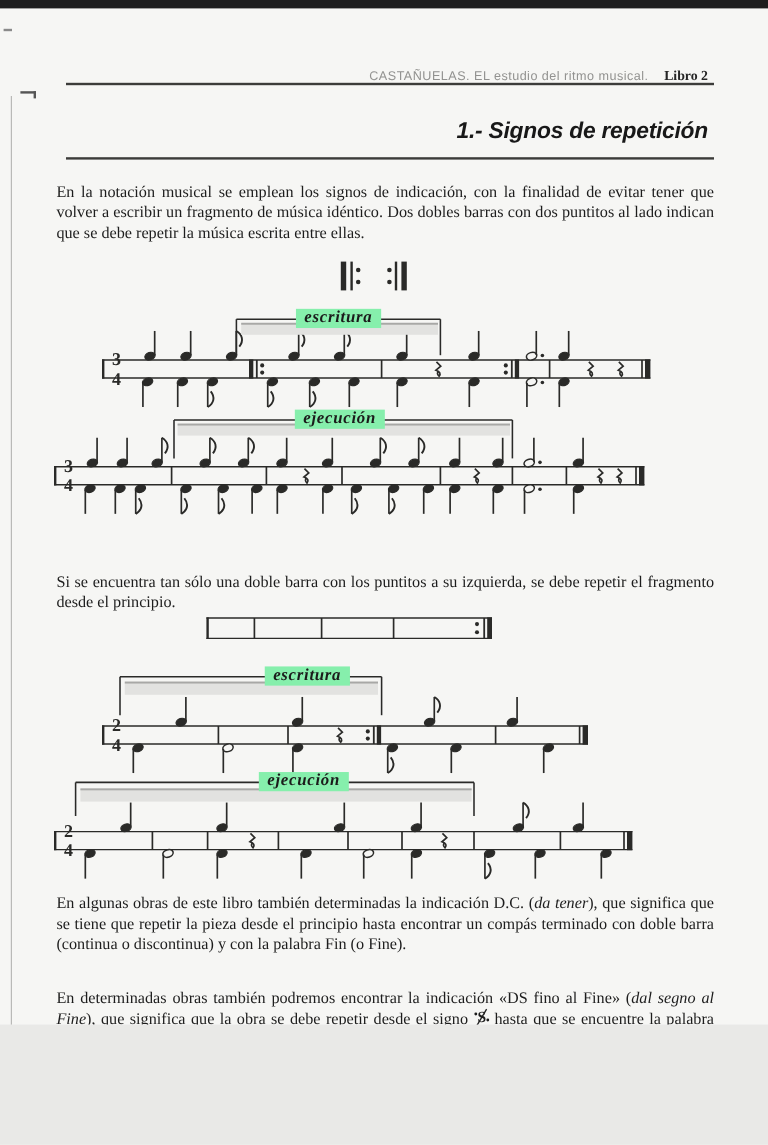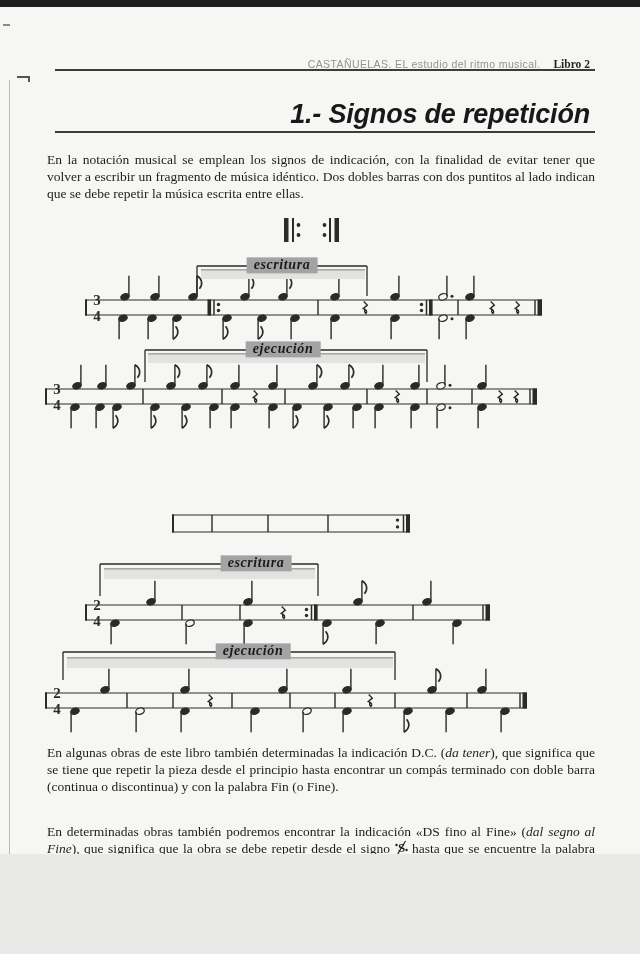--- a/index.html
+++ b/index.html
@@ -16,33 +16,33 @@
 
   .hdr{position:absolute;top:54px;right:50px;white-space:nowrap;}
   .hdr .book{font-family:"Liberation Sans","DejaVu Sans",sans-serif;font-size:10.5px;
     color:#929290;letter-spacing:.4px;}
   .hdr .vol{font-family:"Liberation Serif",serif;font-weight:bold;font-size:11.5px;
     color:#262626;margin-left:9px;}
   .rule{position:absolute;background:#3c3c3a;height:2px;}
   .rule.hdr-rule{left:55px;right:45px;top:69px;height:1.6px;}
   .title{position:absolute;top:99px;right:50px;margin:0;
     font-family:"Liberation Sans","DejaVu Sans",sans-serif;
-    font-weight:bold;font-style:italic;font-size:27px;letter-spacing:-.2px;color:#181818;}
+    font-weight:bold;font-style:italic;font-size:19px;letter-spacing:-.2px;color:#181818;}
   .rule.title-rule{left:55px;right:45px;top:131px;height:2.2px;}
 
   .body{position:absolute;left:47px;width:548px;margin:0;
     font-size:13.5px;line-height:17.2px;text-align:justify;color:#1d1d1d;}
   .body .it{font-style:italic;}
   .p1{top:151px;} .p2{top:476px;} .p3{top:744px;} .p4{top:810px;margin-top:13px;}
   .segno{display:inline-block;vertical-align:-2px;line-height:0;}
 
   #music-layer{position:absolute;left:0;top:0;pointer-events:none;}
 
   .mlabel{position:absolute;transform:translate(-50%,-54%);
-    background:#a3a3a3;padding:0 7px;white-space:nowrap;
+    background:#86efac;padding:0 7px;white-space:nowrap;
     font-family:"Liberation Serif",serif;font-weight:bold;font-style:italic;
     font-size:14px;letter-spacing:.6px;color:#1b1b1b;}
 
   .rule.footer-rule{left:55px;right:40px;top:878px;height:2.4px;background:#2e2e2c;}
   .footer{position:absolute;top:884px;right:52px;display:flex;align-items:baseline;gap:16px;}
   .footer .pub{font-family:Liberation Serif, serif;font-size:9.5px;
     color:#8f8f8d;letter-spacing:.6px;text-align:center;}
   .footer .pnum{font-family:"Liberation Sans","DejaVu Sans",sans-serif;
     font-weight:bold;font-style:italic;font-size:12.5px;color:#1c1c1c;}
 </style>
@@ -59,20 +59,21 @@
   <div class="hdr">
     <span class="book">CASTAÑUELAS. EL estudio del ritmo musical.</span>
     <span class="vol">Libro 2</span>
   </div>
   <div class="rule hdr-rule"></div>
 
   <h1 class="title">1.- Signos de repetición</h1>
   <div class="rule title-rule"></div>
 
   <p class="body p1"><span>En la notación musical se emplean los signos de indicación, con la finalidad de evitar tener que volver a escribir un fragmento de música idéntico. Dos dobles barras con dos puntitos al lado indican que se debe repetir la música escrita entre ellas.</span></p>
+  <p class="body p2"><span>Si se encuentra tan sólo una doble barra con los puntitos a su izquierda, se debe repetir el fragmento desde el principio.</span></p>
   <p class="body p3"><span>En algunas obras de este libro también determinadas la indicación D.C. (</span><span class="it">da tener</span><span>), que significa que se tiene que repetir la pieza desde el principio hasta encontrar un compás terminado con doble barra (continua o discontinua) y con la palabra Fin (o Fine).</span></p>
   <p class="body p4"><span>En determinadas obras también podremos encontrar la indicación «DS fino al Fine» (</span><span class="it">dal segno al Fine</span><span>), que significa que la obra se debe repetir desde el signo </span><span class="segno"><svg width="13" height="15" viewBox="0 0 13 15">
           <text x="6.5" y="12" text-anchor="middle" font-family="&quot;Liberation Serif&quot;,serif" font-size="13" font-weight="bold" fill="#1d1d1d">S</text>
           <line x1="10.5" y1="1" x2="2.5" y2="14.5" stroke="#1d1d1d" stroke-width="1.1"></line>
           <circle cx="1.5" cy="5" r="1.2" fill="#1d1d1d"></circle>
           <circle cx="11.5" cy="10" r="1.2" fill="#1d1d1d"></circle>
         </svg></span><span> hasta que se encuentre la palabra «Fine».</span></p>
 
   <svg id="music-layer" width="640" height="954" viewBox="0 0 640 954">
       <line x1="85" y1="300" x2="542" y2="300" stroke="#2a2a28" stroke-width="1.2"></line>

